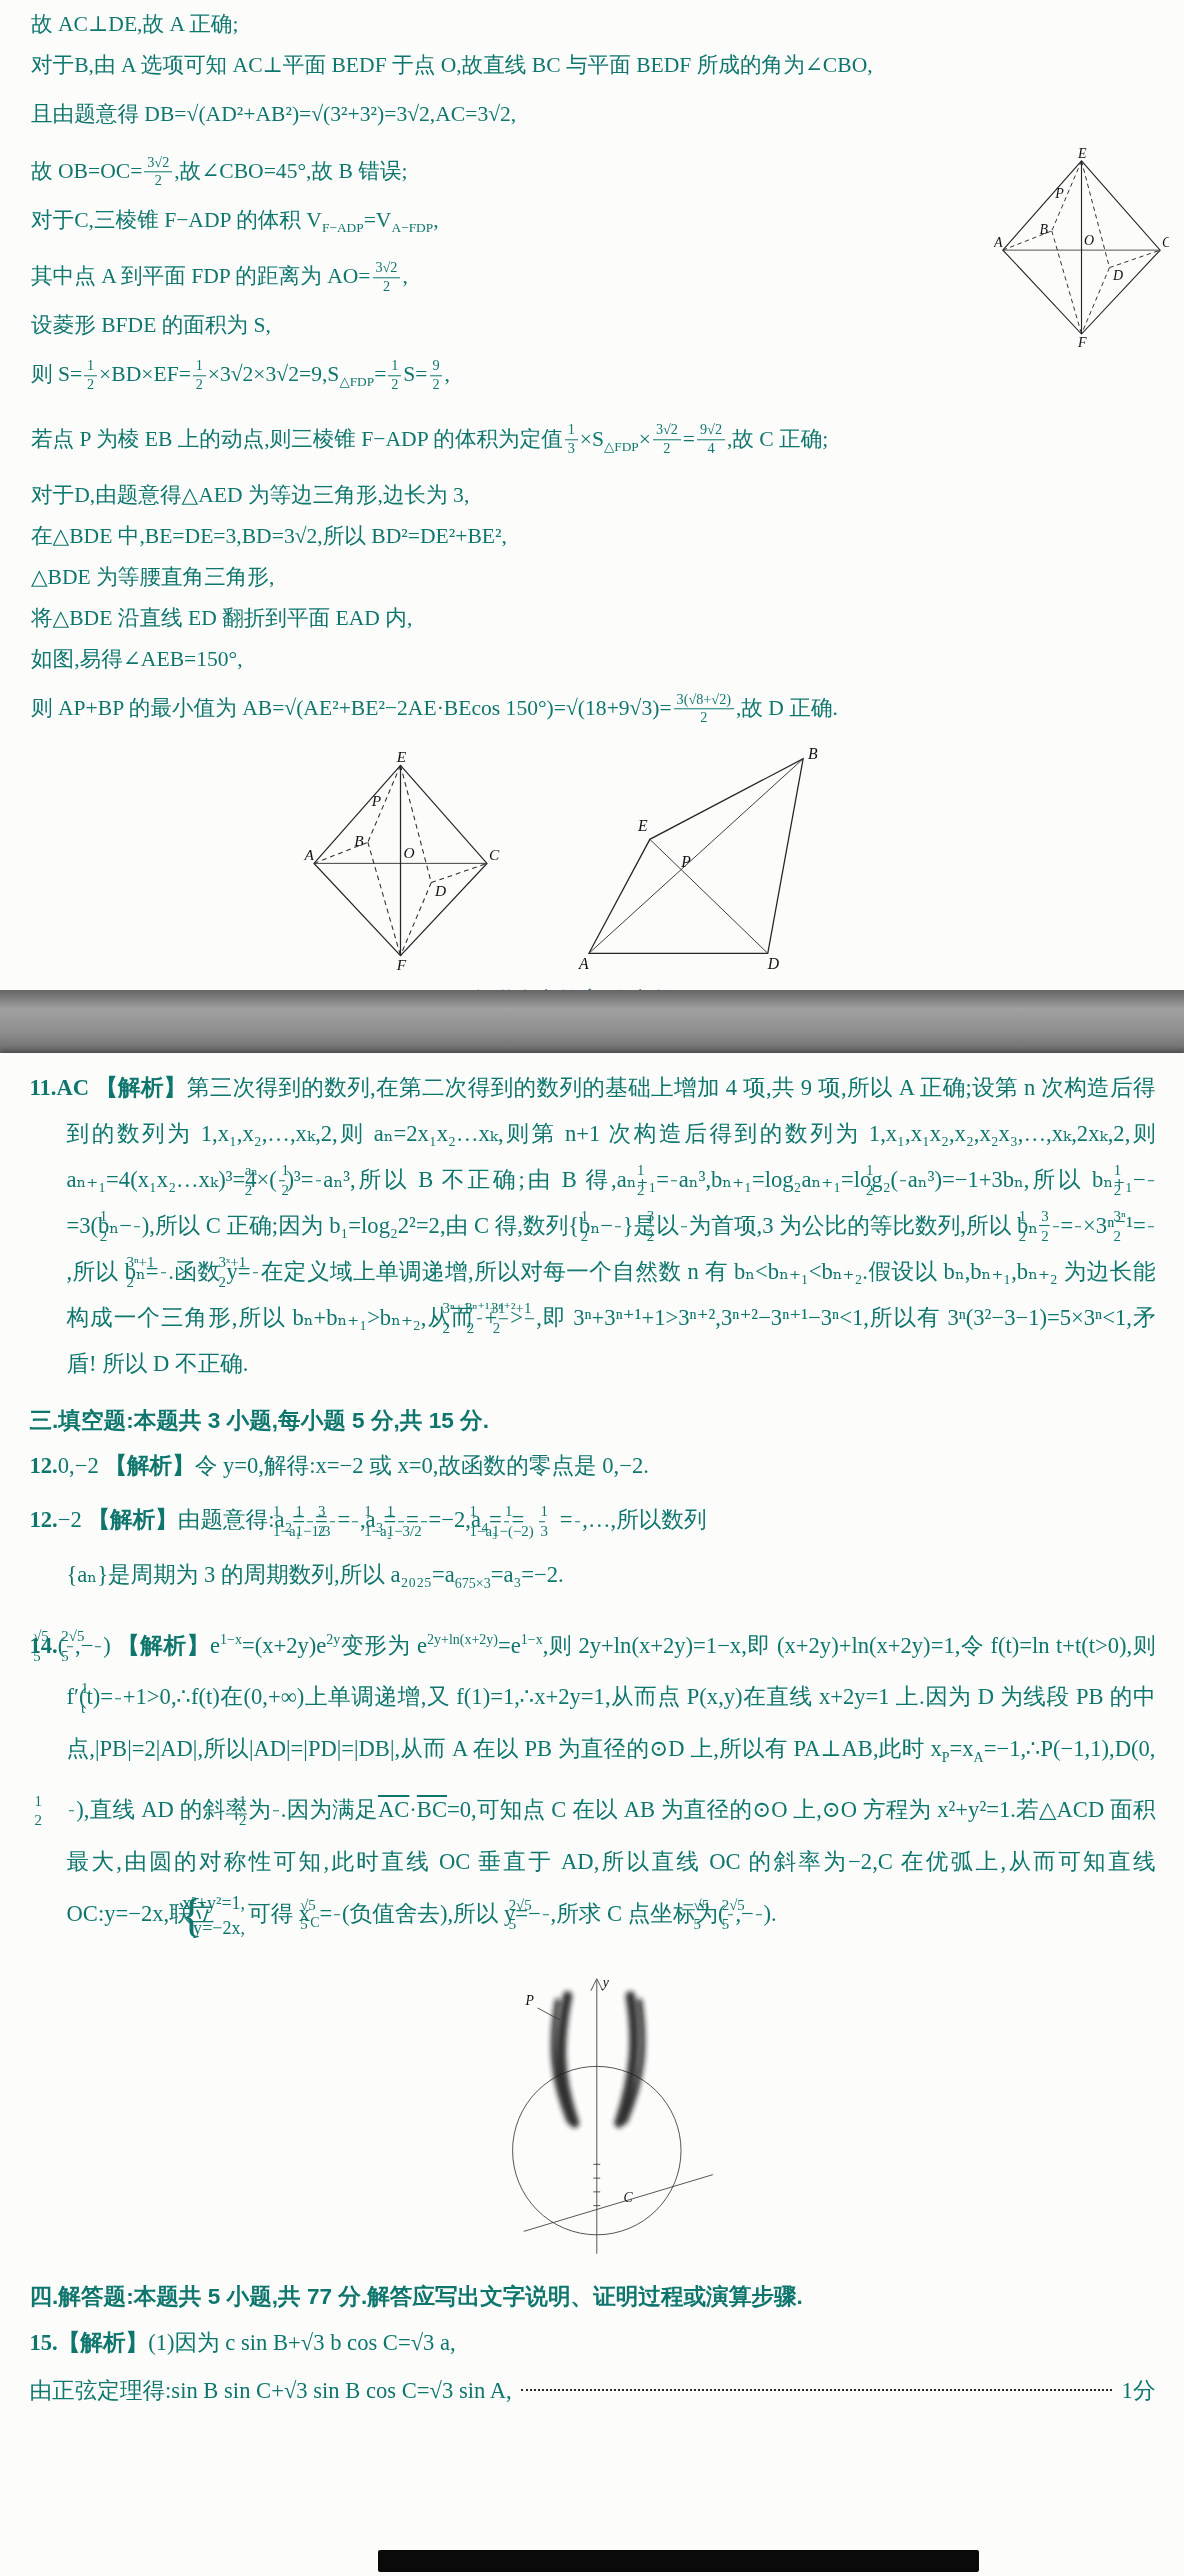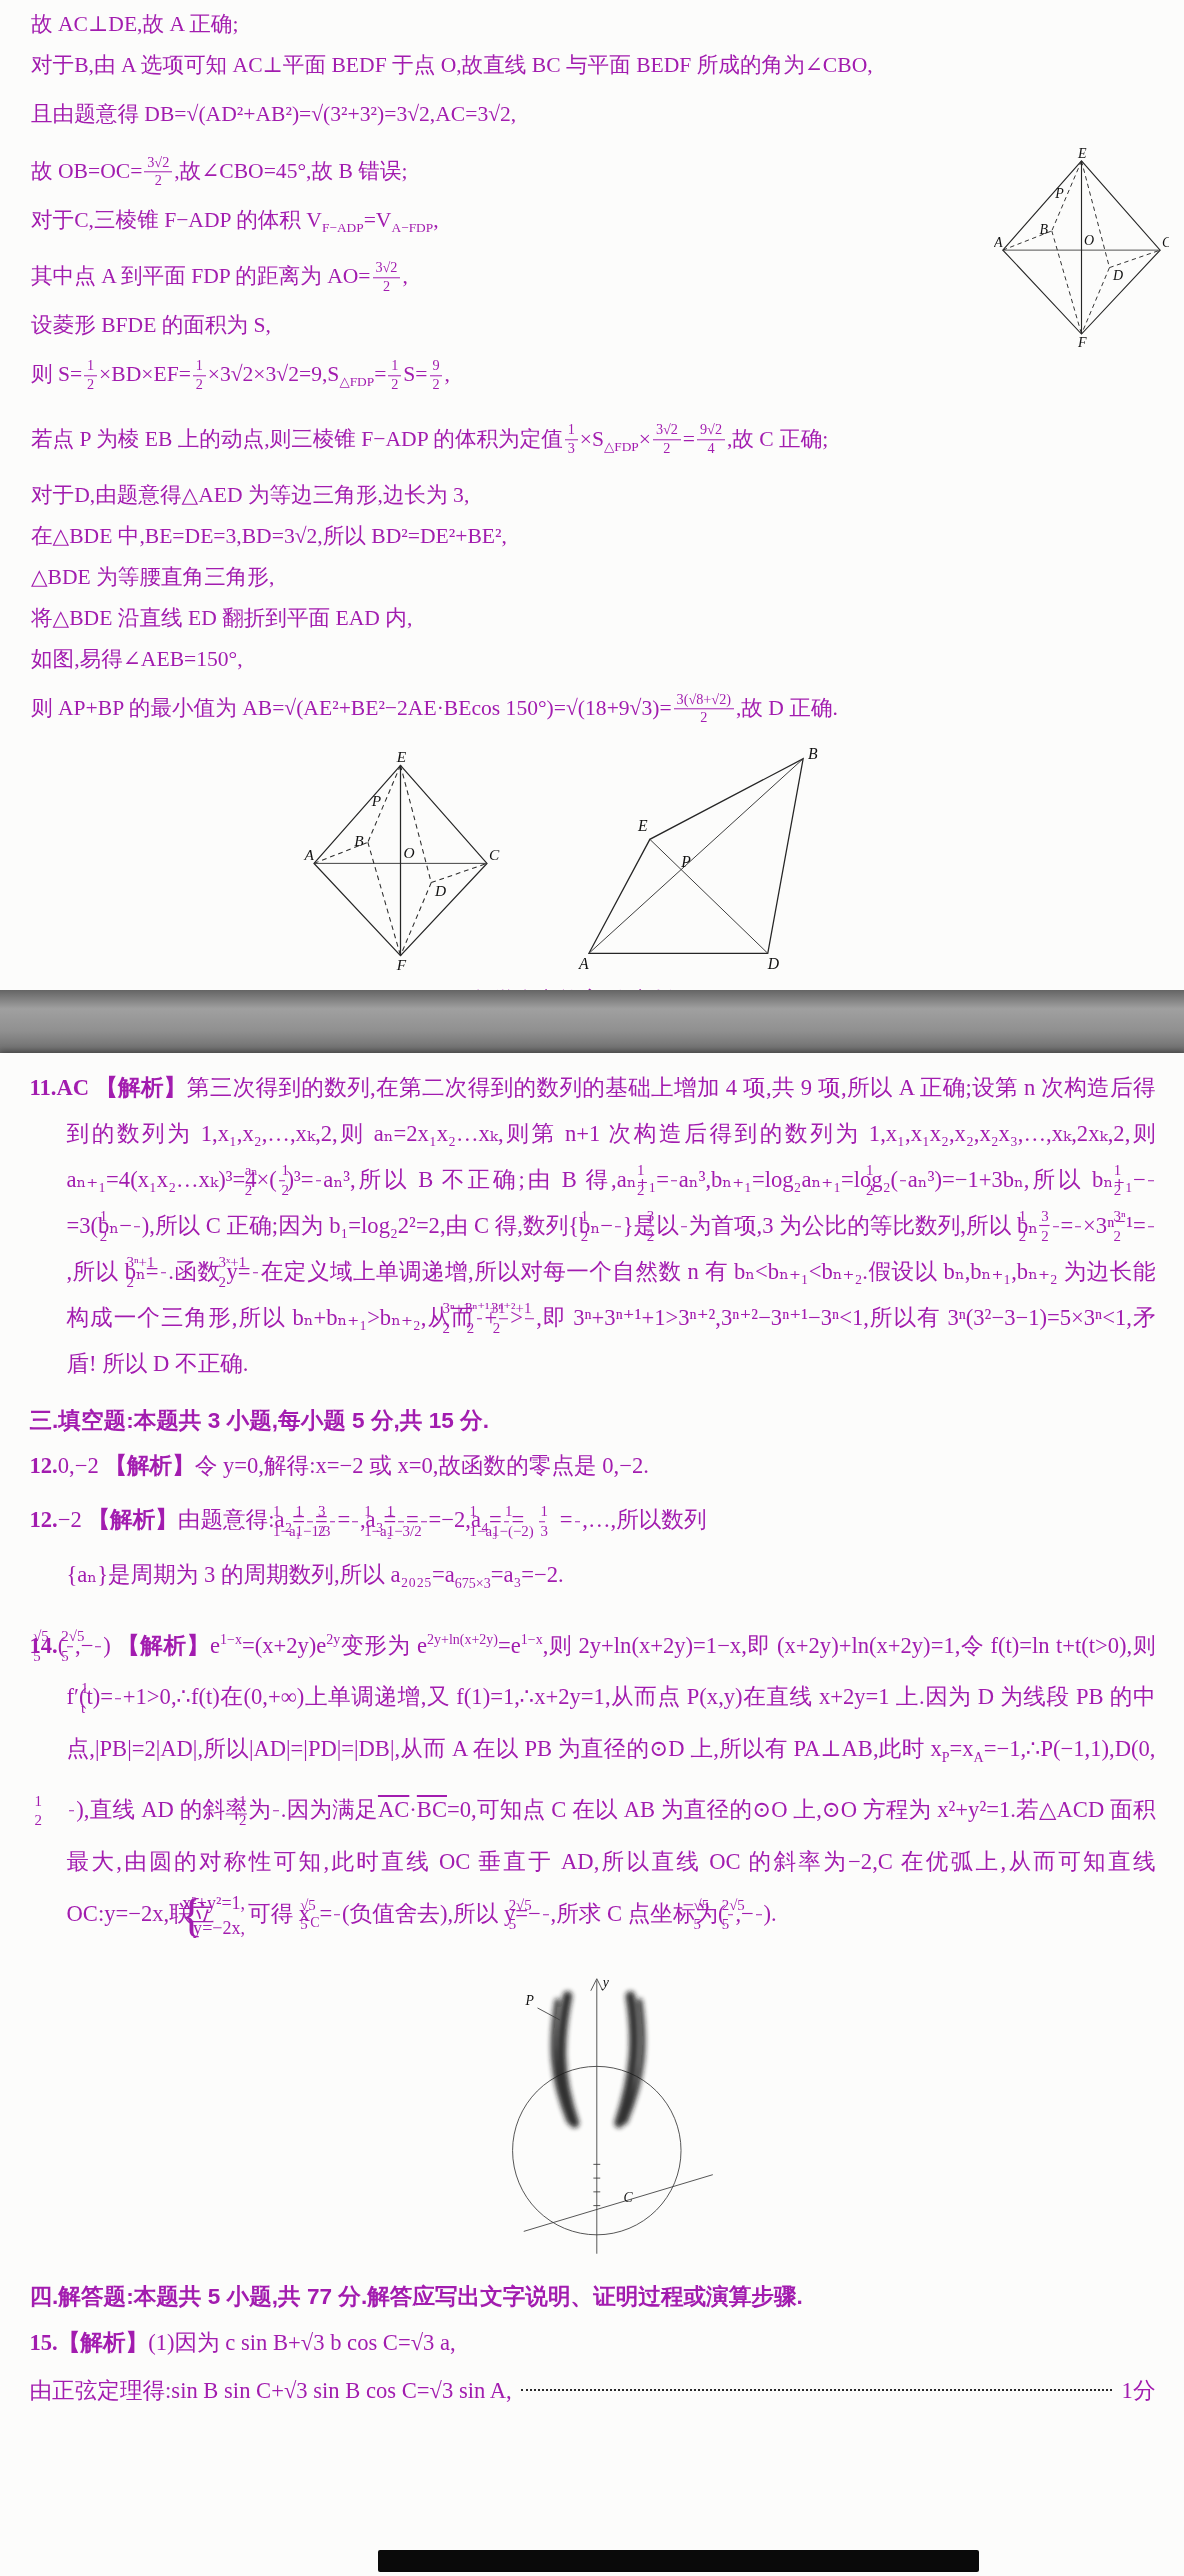--- a/index.html
+++ b/index.html
@@ -1,17 +1,17 @@
 <!DOCTYPE html>
 <html><head>
 <meta charset="utf-8">
 <style>
   html,body{margin:0;padding:0;background:#7c7c7c;}
   .canvas{position:relative;width:1185px;height:2576px;margin:0 auto;background:#8a8a8a;
-          font-family:"Liberation Serif","DejaVu Serif","DejaVu Sans",serif;color:#a21caf;overflow:hidden;}
+          font-family:"Liberation Serif","DejaVu Serif","DejaVu Sans",serif;color:#0f766e;overflow:hidden;}
   .page{position:absolute;left:0;width:1185px;background:#fcfcfb;}
   .page1{top:0;height:990px;box-shadow:0 2px 5.9px rgba(0,0,0,.4);}
   .page-gap{position:absolute;top:990px;left:0;width:1185px;height:63px;
             background:linear-gradient(#646464,#a0a0a0 30%,#909090 65%,#6a6a6a);}
   .page2{top:1053px;height:1952px;box-shadow:0 -2px 5.9px rgba(0,0,0,.35);}
 
   
   .p1content{padding:3.9px 29.5px 0 31px;}
   .pline{margin:0;font-size:21.6px;line-height:41px;white-space:normal;}
   .tall{line-height:57px;}

